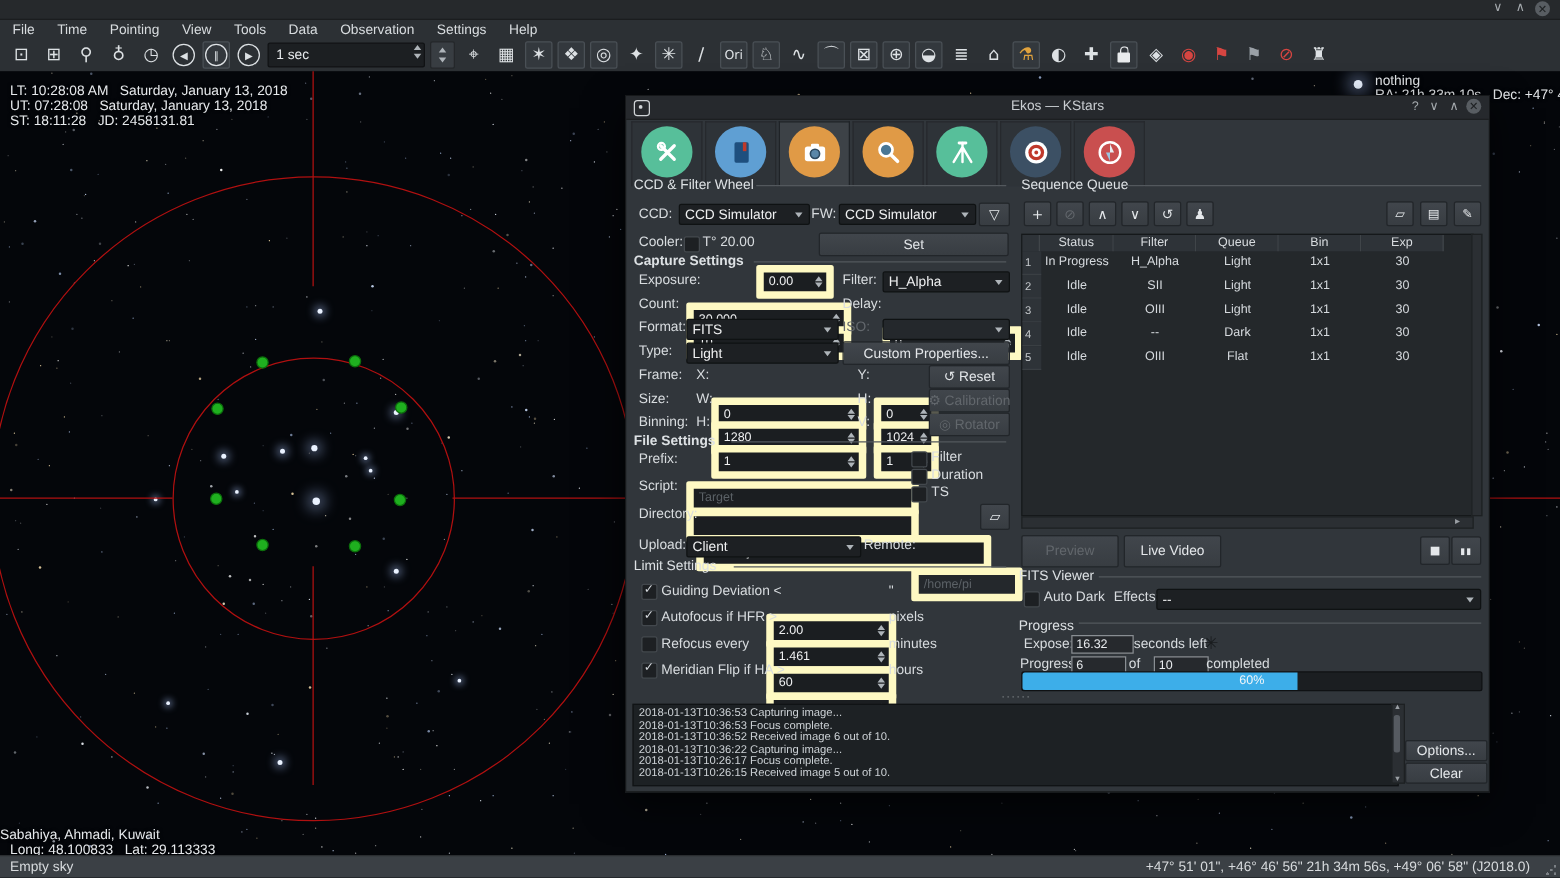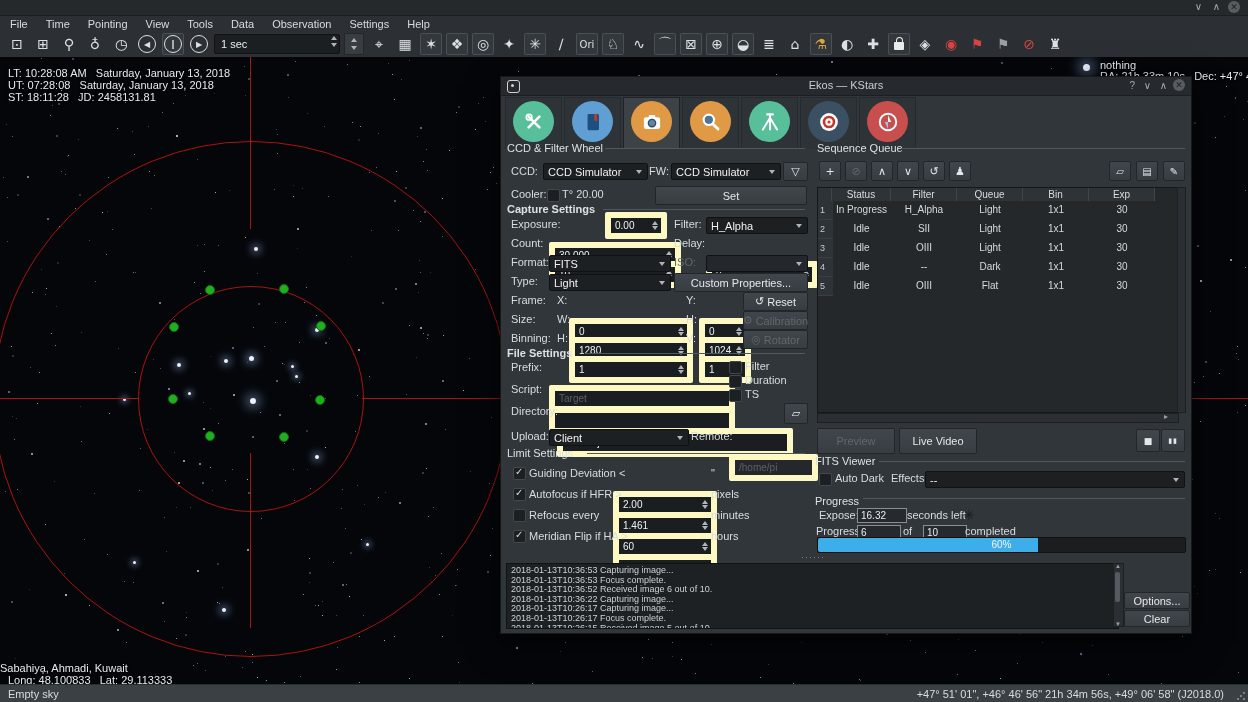--- a/index.html
+++ b/index.html
@@ -1393,21 +1393,20 @@
       <div class="fill" style="width: 60%;"></div>
       <div class="pct">60%</div>
     </div>
 
     <div class="dots" style="left:300px;top:475px;">······</div>
     <div id="eklog">
         <div>2018-01-13T10:36:53 Capturing image...</div>
         <div>2018-01-13T10:36:53 Focus complete.</div>
         <div>2018-01-13T10:36:52 Received image 6 out of 10.</div>
         <div>2018-01-13T10:36:22 Capturing image...</div>
-        <div>2018-01-13T10:26:17 Capturing image...</div>
         <div>2018-01-13T10:26:17 Focus complete.</div>
         <div>2018-01-13T10:26:15 Received image 5 out of 10.</div>
       </div>
     <div class="logsb">
       <span style="position:absolute;left:1px;top:-1px;color:#9ba0a5;font-size:6px;">▲</span>
       <div class="thumb" style="left:1px;top:8px;width:5px;height:30px;"></div>
       <span style="position:absolute;left:1px;bottom:-1px;color:#9ba0a5;font-size:6px;">▼</span>
     </div>
     <div class="btn" style="left:623px;top:515px;width:64px;height:15px;">Options...</div>
     <div class="btn" style="left:623px;top:533px;width:64px;height:15px;">Clear</div>

